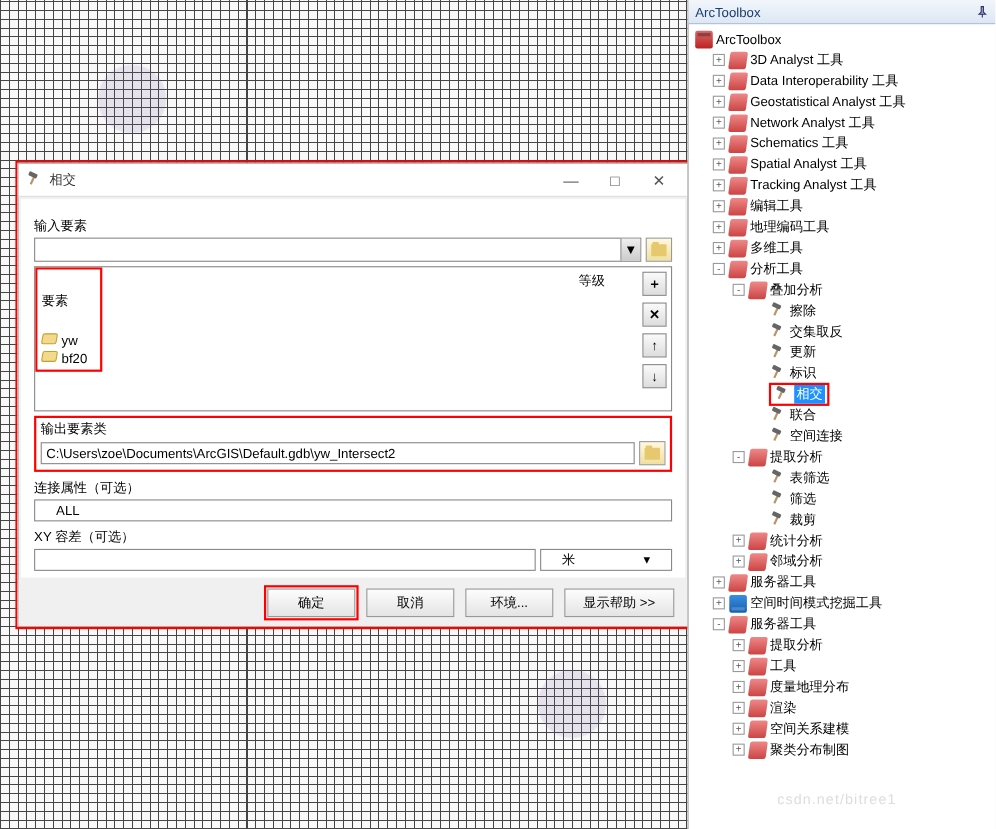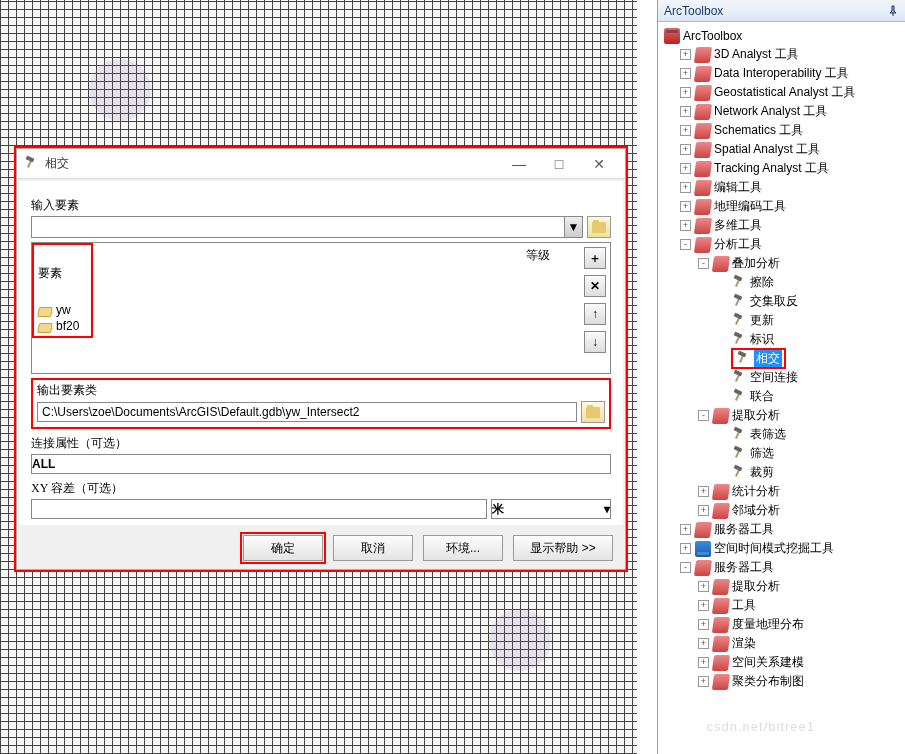--- a/index.html
+++ b/index.html
@@ -14,21 +14,21 @@
     repeating-linear-gradient(90deg, #444 0 1px, transparent 1px 8px);
 }
 .canvas-area::before {
   content:""; position:absolute; inset:0;
   background: radial-gradient(circle at 120px 90px, rgba(120,100,160,0.15) 0 30px, transparent 32px),
               radial-gradient(circle at 520px 640px, rgba(120,100,160,0.15) 0 30px, transparent 32px);
 }
 
 
 .right-panel {
-  position: absolute; right: 0; top: 0; width: 248px; height: 754px;
+  position: absolute; right: 0; top: 0; width: 280px; height: 754px;
   border-left: 1px solid #a0a0a0;
   display: flex; flex-direction: column; background: #fff;
 }
 .panel-header {
   height: 22px; line-height: 22px; padding: 0 6px;
   background: linear-gradient(#f2f6fb,#dde7f4);
   border-bottom: 1px solid #a8bdd6;
   display: flex; justify-content: space-between; align-items: center;
   color: #1a3e6e;
 }
@@ -56,36 +56,36 @@
 .ico-y { background:#f2d98c; transform: skewX(-10deg); border:1px solid #c8a030; border-radius:2px;}
 
 
 .dlg-wrap { position:absolute; left:14px; top:146px; width:614px; border:2px solid red; }
 .dlg { background:#f0f0f0; border:1px solid #aaa; display:flex; flex-direction:column;}
 .dlg-title { height:30px; display:flex; align-items:center; padding:0 6px; background:#fff; border-bottom:1px solid #ddd;}
 .dlg-title .t-ico { width:16px; height:16px; margin-right:6px;}
 .dlg-title .t-txt { flex:1; color:#333;}
 .win-btn { width:40px; height:22px; display:flex; align-items:center; justify-content:center; color:#555; font-size:14px;}
 .dlg-body { padding:10px 12px 6px 12px; background:#fff; margin:2px;}
-.fld-label { margin:6px 0 2px 0;font-family:Liberation Serif, serif;}
+.fld-label { margin:6px 0 2px 0;}
 .row { display:flex; align-items:center; gap:4px;}
 .combo { flex:1; height:22px; border:1px solid #888; background:#fff; display:flex; align-items:center;}
 .combo-btn { width:18px; height:20px; border-left:1px solid #888; background:linear-gradient(#eee,#ccc); display:flex; align-items:center; justify-content:center;}
 .browse-btn { width:24px; height:22px; border:1px solid #999; background:linear-gradient(#fff8e0,#f0e0a0); display:flex; align-items:center; justify-content:center;}
 .list-box { border:1px solid #888; background:#fff; margin-top:4px; display:flex;}
 .list-inner { flex:1; padding:2px; position:relative; height:130px; overflow:auto;}
 .list-hdr { display:flex; font-size:12px; padding:20px 4px;}
 .list-hdr .c1{flex:1;}
-.li-row { display:flex; align-items:flex-end; padding:1px 4px; gap:4px;}
+.li-row { display:flex; align-items:flex-start; padding:1px 4px; gap:4px;}
 .side-btns { width:30px; display:flex; flex-direction:column; gap:6px; padding:4px; align-items:center;}
 .sq-btn { width:22px; height:22px; border:1px solid #888; background:linear-gradient(#fafafa,#ddd); display:flex; align-items:center; justify-content:center; font-weight:bold;}
 .red-sub { border:2px solid red; display:inline-block; padding:0 8px 2px 0; margin:-2px 0 0 -2px;}
 .txt-in { height:20px; border:1px solid #888; background:#fff; padding:0 4px; flex:1;}
 .out-wrap { border:2px solid red; padding:2px 4px 4px 4px; margin-top:4px;}
-.sel-in { height:20px; border:1px solid #888; background:#fff; padding:0 0;font-weight:bold;}
+.sel-in { height:20px; border:1px solid #888; background:#fff; padding:0 19px;}
 .dlg-foot { display:flex; justify-content:flex-end; gap:10px; padding:8px 12px; background:#f0f0f0;}
 .btn { min-width:80px; height:26px; border:1px solid #999; background:linear-gradient(#fdfdfd,#e4e4e4); display:flex; align-items:center; justify-content:center;}
 .btn.primary-red { outline:2px solid red; outline-offset:1px;}
 .watermark { position:absolute; right:90px; bottom:20px; color:#ddd; font-size:13px; letter-spacing:1px; pointer-events:none;}
 </style>
 </head>
 <body>
 
 <div class="canvas-area"></div>
 
@@ -281,27 +281,27 @@
           <span class="sp" style="width: 15px;"></span>
           <span class="red-box">
             <span class="ico ico-hammer"></span>
             <span class="lbl sel">相交</span>
           </span>
         </div>
         <div class="node">
           <span class="sp" style="width: 54px;"></span>
           <span class="sp" style="width: 15px;"></span>
           <span class="ico ico-hammer"></span>
+          <span class="lbl">联合</span>
+        </div>
+        <div class="node">
+          <span class="sp" style="width: 54px;"></span>
+          <span class="sp" style="width: 15px;"></span>
+          <span class="ico ico-hammer"></span>
           <span class="lbl">空间连接</span>
-        </div>
-        <div class="node">
-          <span class="sp" style="width: 54px;"></span>
-          <span class="sp" style="width: 15px;"></span>
-          <span class="ico ico-hammer"></span>
-          <span class="lbl">联合</span>
         </div>
         <div class="node">
           <span class="sp" style="width: 36px;"></span>
           <span class="exp">-</span>
           <span class="ico ico-tbset"></span>
           <span class="lbl">提取分析</span>
         </div>
         <div class="node">
           <span class="sp" style="width: 54px;"></span>
           <span class="sp" style="width: 15px;"></span>

